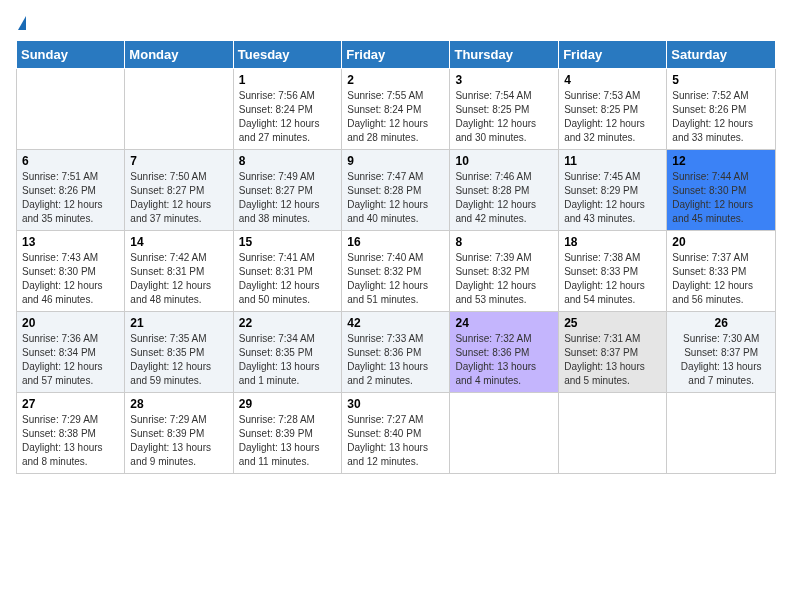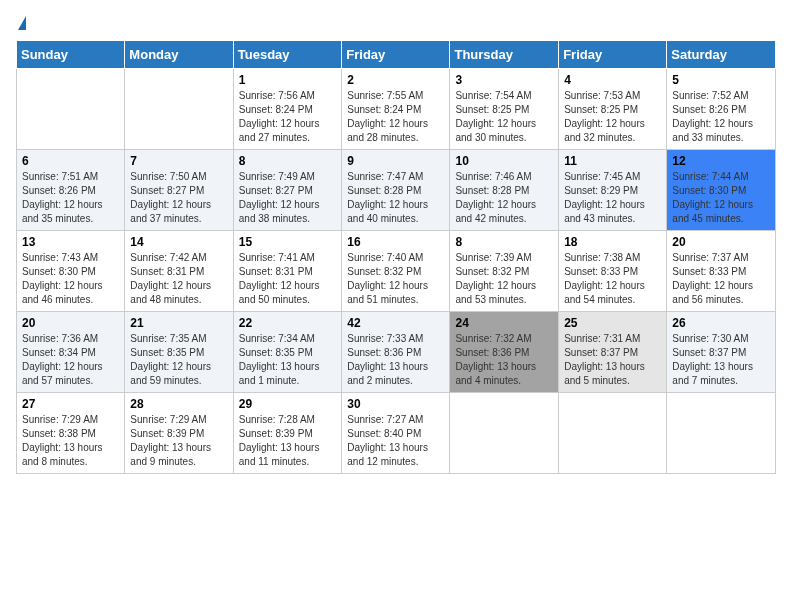--- a/index.html
+++ b/index.html
@@ -217,29 +217,29 @@
         <span class="day-info">Sunrise: 7:35 AM<br>Sunset: 8:35 PM<br>Daylight: 12 hours and 59 minutes.</span>
       </td>
         <td style="background: rgb(240, 244, 248);">
         <span class="day-number">22</span>
         <span class="day-info">Sunrise: 7:34 AM<br>Sunset: 8:35 PM<br>Daylight: 13 hours and 1 minute.</span>
       </td>
         <td style="background: rgb(240, 244, 248);">
         <span class="day-number">42</span>
         <span class="day-info">Sunrise: 7:33 AM<br>Sunset: 8:36 PM<br>Daylight: 13 hours and 2 minutes.</span>
       </td>
-        <td style="background: #a3a3a3;">
+        <td style="background: #c4b5fd;">
         <span class="day-number">24</span>
         <span class="day-info">Sunrise: 7:32 AM<br>Sunset: 8:36 PM<br>Daylight: 13 hours and 4 minutes.</span>
       </td>
         <td style="background: #e5e5e5;">
         <span class="day-number">25</span>
         <span class="day-info">Sunrise: 7:31 AM<br>Sunset: 8:37 PM<br>Daylight: 13 hours and 5 minutes.</span>
       </td>
-        <td style="background: rgb(240, 244, 248);">
+        <td style="background: rgb(240, 244, 248); text-align: center;">
         <span class="day-number">26</span>
         <span class="day-info">Sunrise: 7:30 AM<br>Sunset: 8:37 PM<br>Daylight: 13 hours and 7 minutes.</span>
       </td>
       </tr>
       <tr>
         <td>
         <span class="day-number">27</span>
         <span class="day-info">Sunrise: 7:29 AM<br>Sunset: 8:38 PM<br>Daylight: 13 hours and 8 minutes.</span>
       </td>
         <td>

